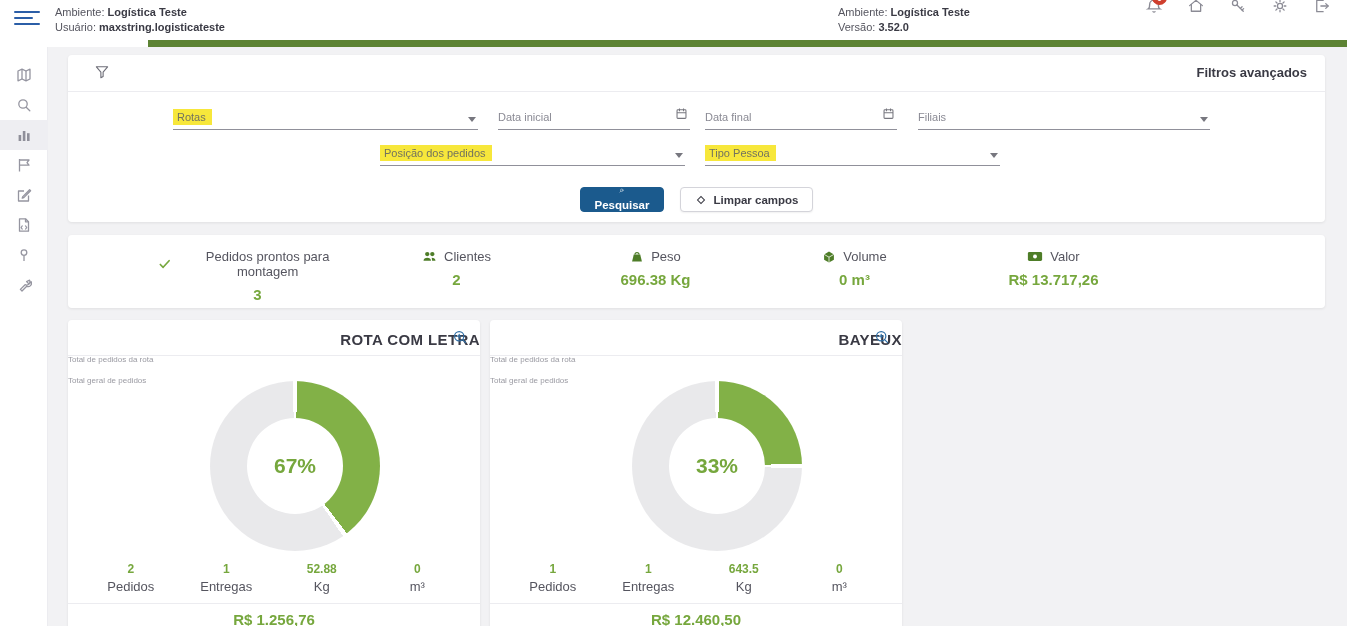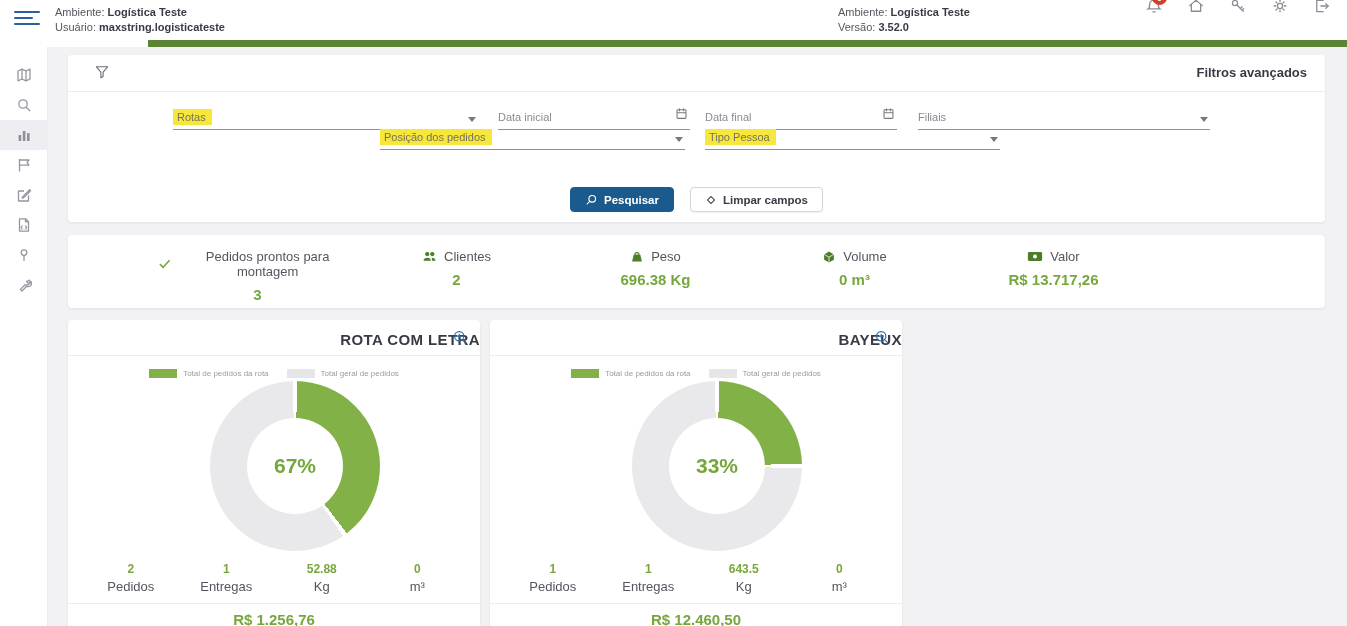--- a/index.html
+++ b/index.html
@@ -40,46 +40,46 @@
   .filter-card { left:68px; top:55px; width:1257px; height:167px; }
   .fc-head { position:relative; height:37px; border-bottom:1px solid #ececf0; }
   .funnel { position:absolute; left:26px; top:9px; cursor:default; }
   .adv-filters { position:absolute; right:18px; top:10px; font-size:13px; font-weight:bold; color:#3a3a44; cursor:pointer; }
   .ffield { position:absolute; height:26px; border-bottom:1px solid #90909a; cursor:pointer; }
   .ffield .flabel { position:absolute; left:0; bottom:6px; font-size:11px; color:#8a8a94; white-space:nowrap; }
   .ffield .flabel.hl { background:#f7e73b; color:#72725f; padding:2px 6px 2px 4px; bottom:4px; }
   .ffield .chev { position:absolute; right:2px; bottom:7px; width:0; height:0;
                   border-left:4px solid transparent; border-right:4px solid transparent; border-top:5px solid #77777f; }
   .ffield .calic { position:absolute; right:2px; bottom:5px; }
-  .frow1 { top:49px; } .frow2 { top:69px;padding-left:40px; }
+  .frow1 { top:49px; } .frow2 { top:85px;padding-left:40px; }
   .f-rotas   { left:105px; width:305px; }
   .f-datain  { left:430px; width:192px; }
   .f-datafin { left:637px; width:192px; }
   .f-filiais { left:850px; width:292px; }
   .f-posicao { left:312px; width:305px; }
   .f-tipo    { left:637px; width:295px; }
   .fbuttons { position:absolute; top:132px; left:0; width:100%; display:flex; justify-content:center; gap:16px; }
   .btn { height:25px; border-radius:4px; font-size:11.5px; font-weight:bold; display:flex; align-items:center; gap:6px;
          padding:0 14px; cursor:pointer; font-family:"Liberation Sans", sans-serif; }
-  .btn-primary { background:#1b5a8d; color:#fff; border:1px solid #1b5a8d; }
+  .btn-primary { background:#1b5a8d; color:#fff; border:1px solid #1b5a8d;flex-direction:column; }
   .btn-secondary { background:#fff; color:#3a3a44; border:1px solid #d4d4da; box-shadow:0 1px 2px rgba(0,0,0,.06); }
 
   
   .summary-card { left:68px; top:235px; width:1257px; height:73px; display:flex; padding:14px 172px 0 90px; }
   .sum-item { width:205px; text-align:center; }
   .sum-label { font-size:13px; color:#55555f; display:flex; align-items:center; justify-content:center; gap:7px; }
   .sum-value { margin-top:7px; font-size:15px; font-weight:bold; color:#76a73d; }
 
   
   .chart-card { top:320px; width:412px; height:330px; }
   .cc-1 { left:68px; } .cc-2 { left:490px; }
   .cc-head { position:relative; height:36px; border-bottom:1px solid #ececf0; }
   .cc-title { position:absolute; left:0; right:0; top:11px; text-align:right; font-size:15px; font-weight:bold; color:#3a3a44; letter-spacing:.4px; }
   .cc-zoom { position:absolute; right:12px; top:9px; cursor:pointer; }
-  .cc-legend { height:22px; display:flex; align-items:flex-end; justify-content:center; gap:6px; font-size:8px; color:#9a9aa2; }
+  .cc-legend { height:22px; display:flex; align-items:flex-start; justify-content:center; gap:6px; font-size:8px; color:#9a9aa2;flex-direction:column; }
   .sw { width:28px; height:9px; display:inline-block; }
   .sw.green { background:#82b147; }
   .sw.gray  { background:#e6e6e8; margin-left:12px; }
   .donut-wrap { height:176px; display:flex; justify-content:center; padding-top:3px;padding-left:42px; }
   .donut { position:relative; width:170px; height:170px; border-radius:50%; background:#e9e9eb; }
   .donut::after { content:""; position:absolute; inset:37px; background:#fff; border-radius:50%; }
   .donut .pct { position:absolute; inset:0; display:flex; align-items:center; justify-content:center;
                 font-size:21px; font-weight:bold; color:#76a73d; z-index:1; }
   .cstats { display:flex; padding:0 15px; margin-top:8px; }
   .cstat { flex:1; text-align:center; }

